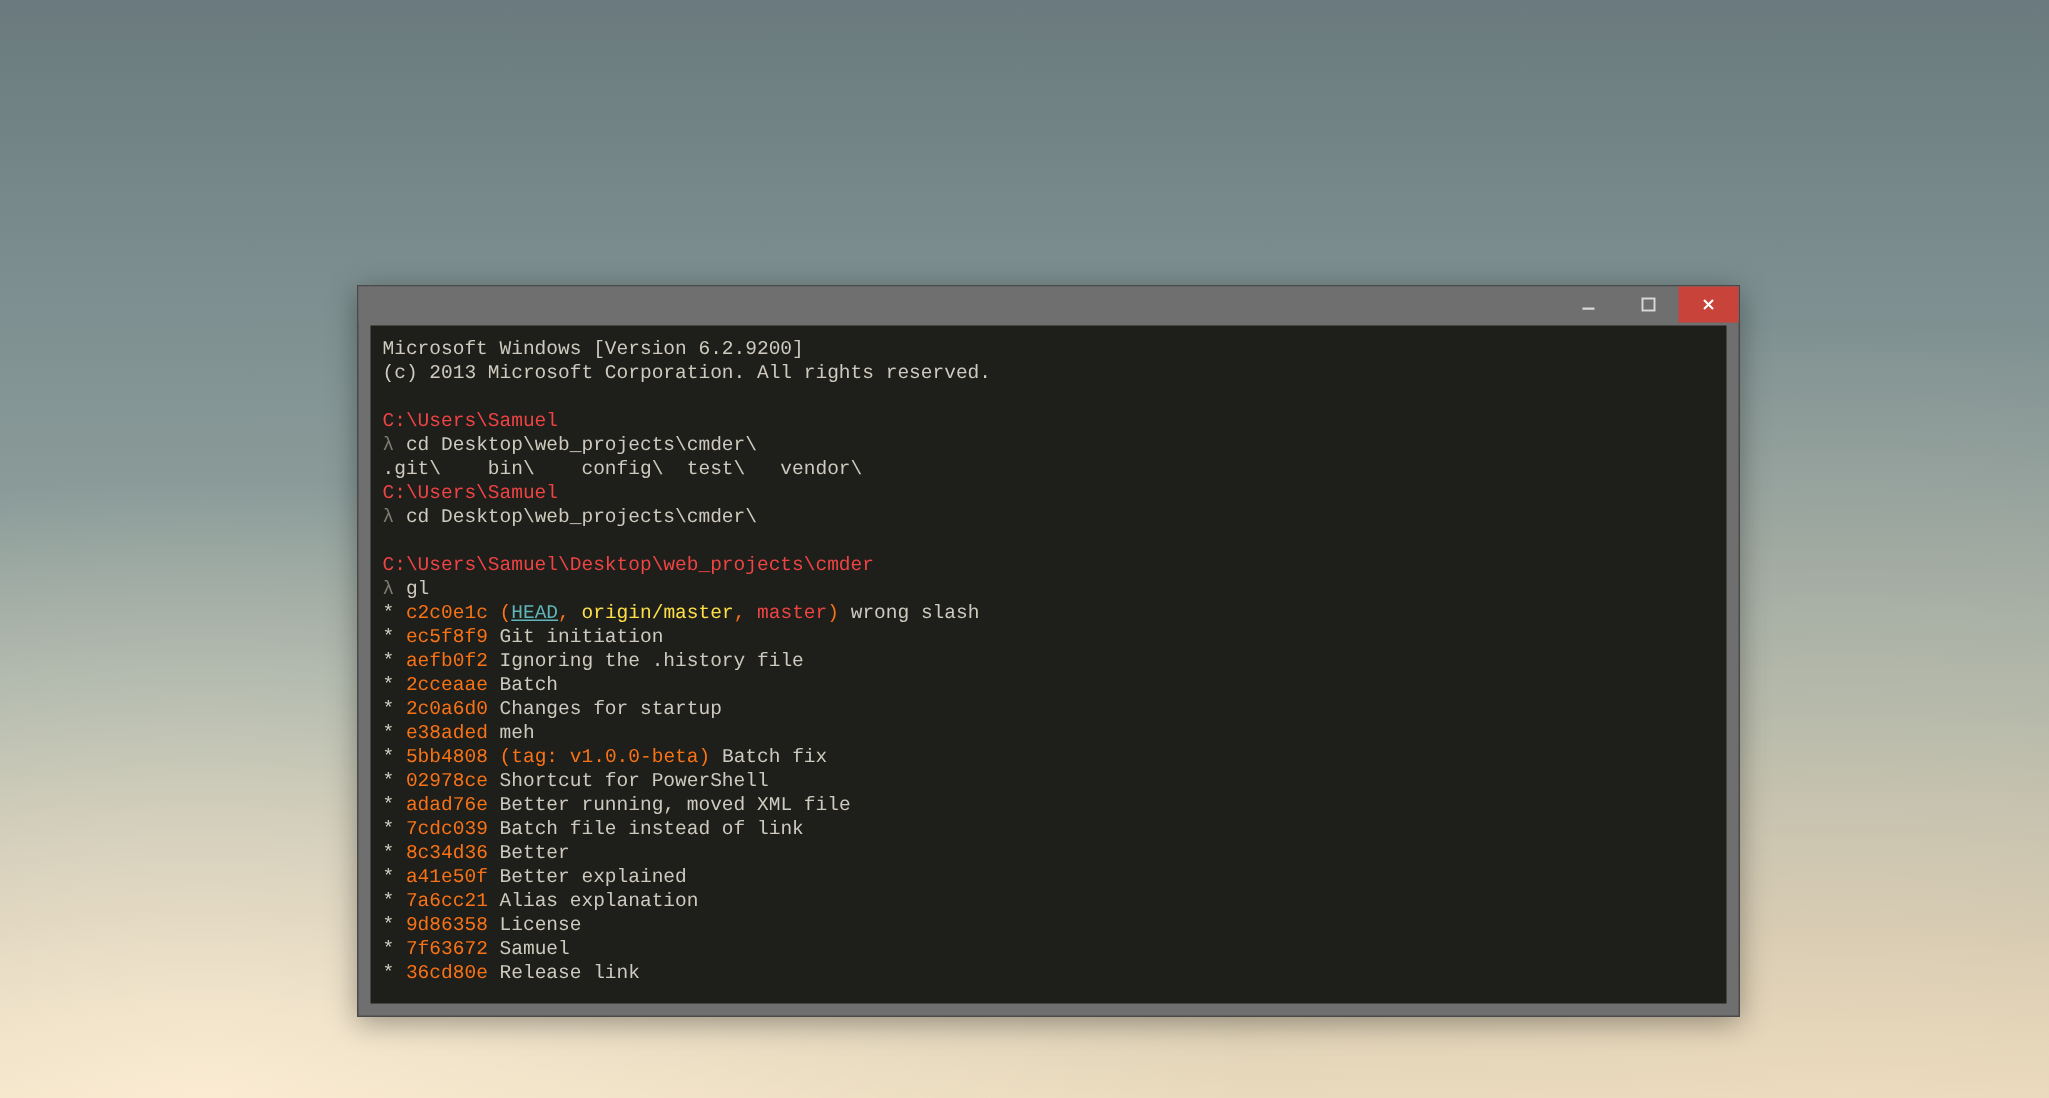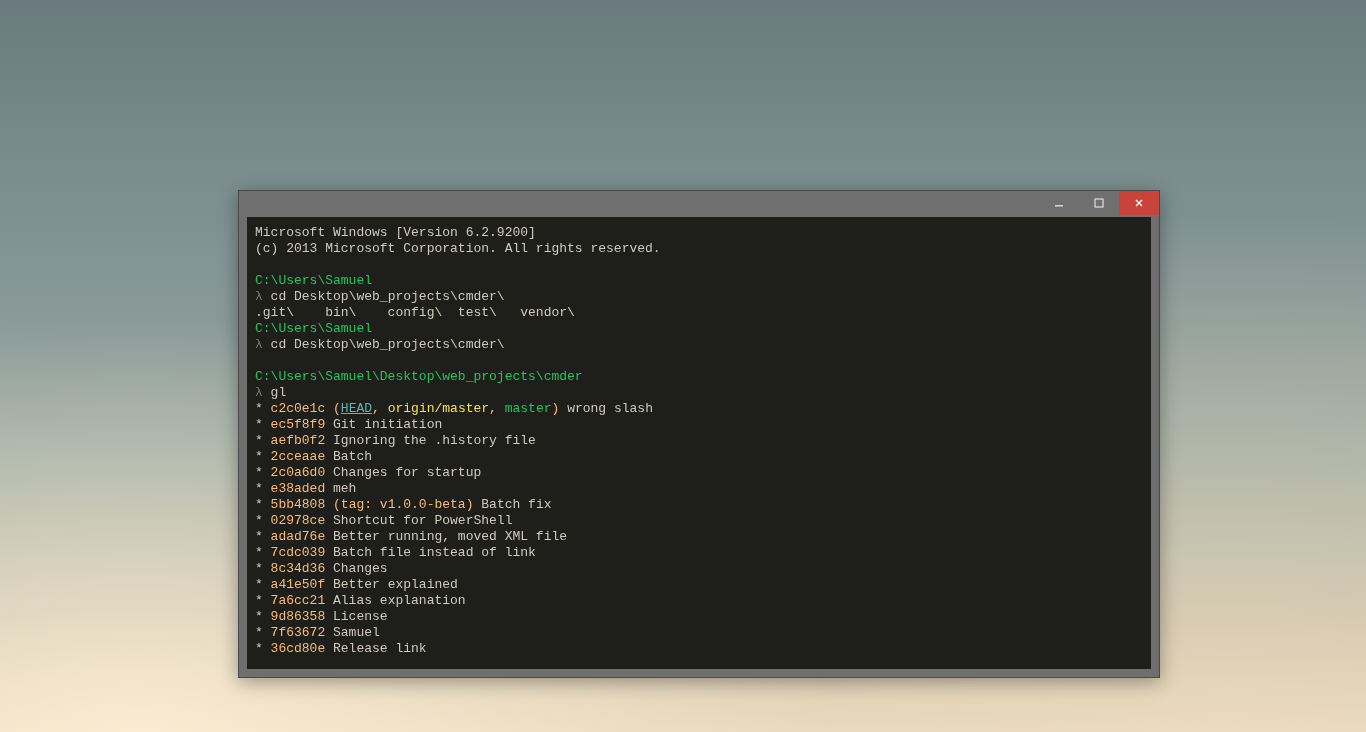--- a/index.html
+++ b/index.html
@@ -60,22 +60,22 @@
     padding: 8px 8px 8px 8px;
     overflow: hidden;
   }
   .term {
     color: #cecabe;
     font-size: 13px;
     line-height: 16px;
     white-space: pre;
     font-family: Consolas, 'Courier New', monospace;
   }
-  .green { color: #22c55e; }
-  .yellow { color: #fdba74; margin-top: 24px; }
+  .green { color: #ef4444; }
+  .yellow { color: #f97316; margin-top: 24px; }
   .cyan  { color: #5fb6b8; text-decoration: underline; }
   .red   { color: #fde047; }
   .grey  { color: #7d7a70; }
 </style>
 </head>
 <body>
 
 <div class="desktop">
 
   <div class="window">
@@ -113,21 +113,21 @@
 <span>* </span><span class="yellow">c2c0e1c</span><span> </span><span class="yellow">(</span><span class="cyan">HEAD</span><span class="yellow">, </span><span class="red">origin/master</span><span class="yellow">, </span><span class="green">master</span><span class="yellow">)</span><span> wrong slash</span>
 <span>* </span><span class="yellow">ec5f8f9</span><span> Git initiation</span>
 <span>* </span><span class="yellow">aefb0f2</span><span> Ignoring the .history file</span>
 <span>* </span><span class="yellow">2cceaae</span><span> Batch</span>
 <span>* </span><span class="yellow">2c0a6d0</span><span> Changes for startup</span>
 <span>* </span><span class="yellow">e38aded</span><span> meh</span>
 <span>* </span><span class="yellow">5bb4808</span><span> </span><span class="yellow">(</span><span class="yellow">tag: v1.0.0-beta</span><span class="yellow">)</span><span> Batch fix</span>
 <span>* </span><span class="yellow">02978ce</span><span> Shortcut for PowerShell</span>
 <span>* </span><span class="yellow">adad76e</span><span> Better running, moved XML file</span>
 <span>* </span><span class="yellow">7cdc039</span><span> Batch file instead of link</span>
-<span>* </span><span class="yellow">8c34d36</span><span> Changes</span>
+<span>* </span><span class="yellow">8c34d36</span><span> Better</span>
 <span>* </span><span class="yellow">a41e50f</span><span> Better explained</span>
 <span>* </span><span class="yellow">7a6cc21</span><span> Alias explanation</span>
 <span>* </span><span class="yellow">9d86358</span><span> License</span>
 <span>* </span><span class="yellow">7f63672</span><span> Samuel</span>
 <span>* </span><span class="yellow">36cd80e</span><span> Release link</span></div>
     </div>
 
   </div>
 </div>
 

